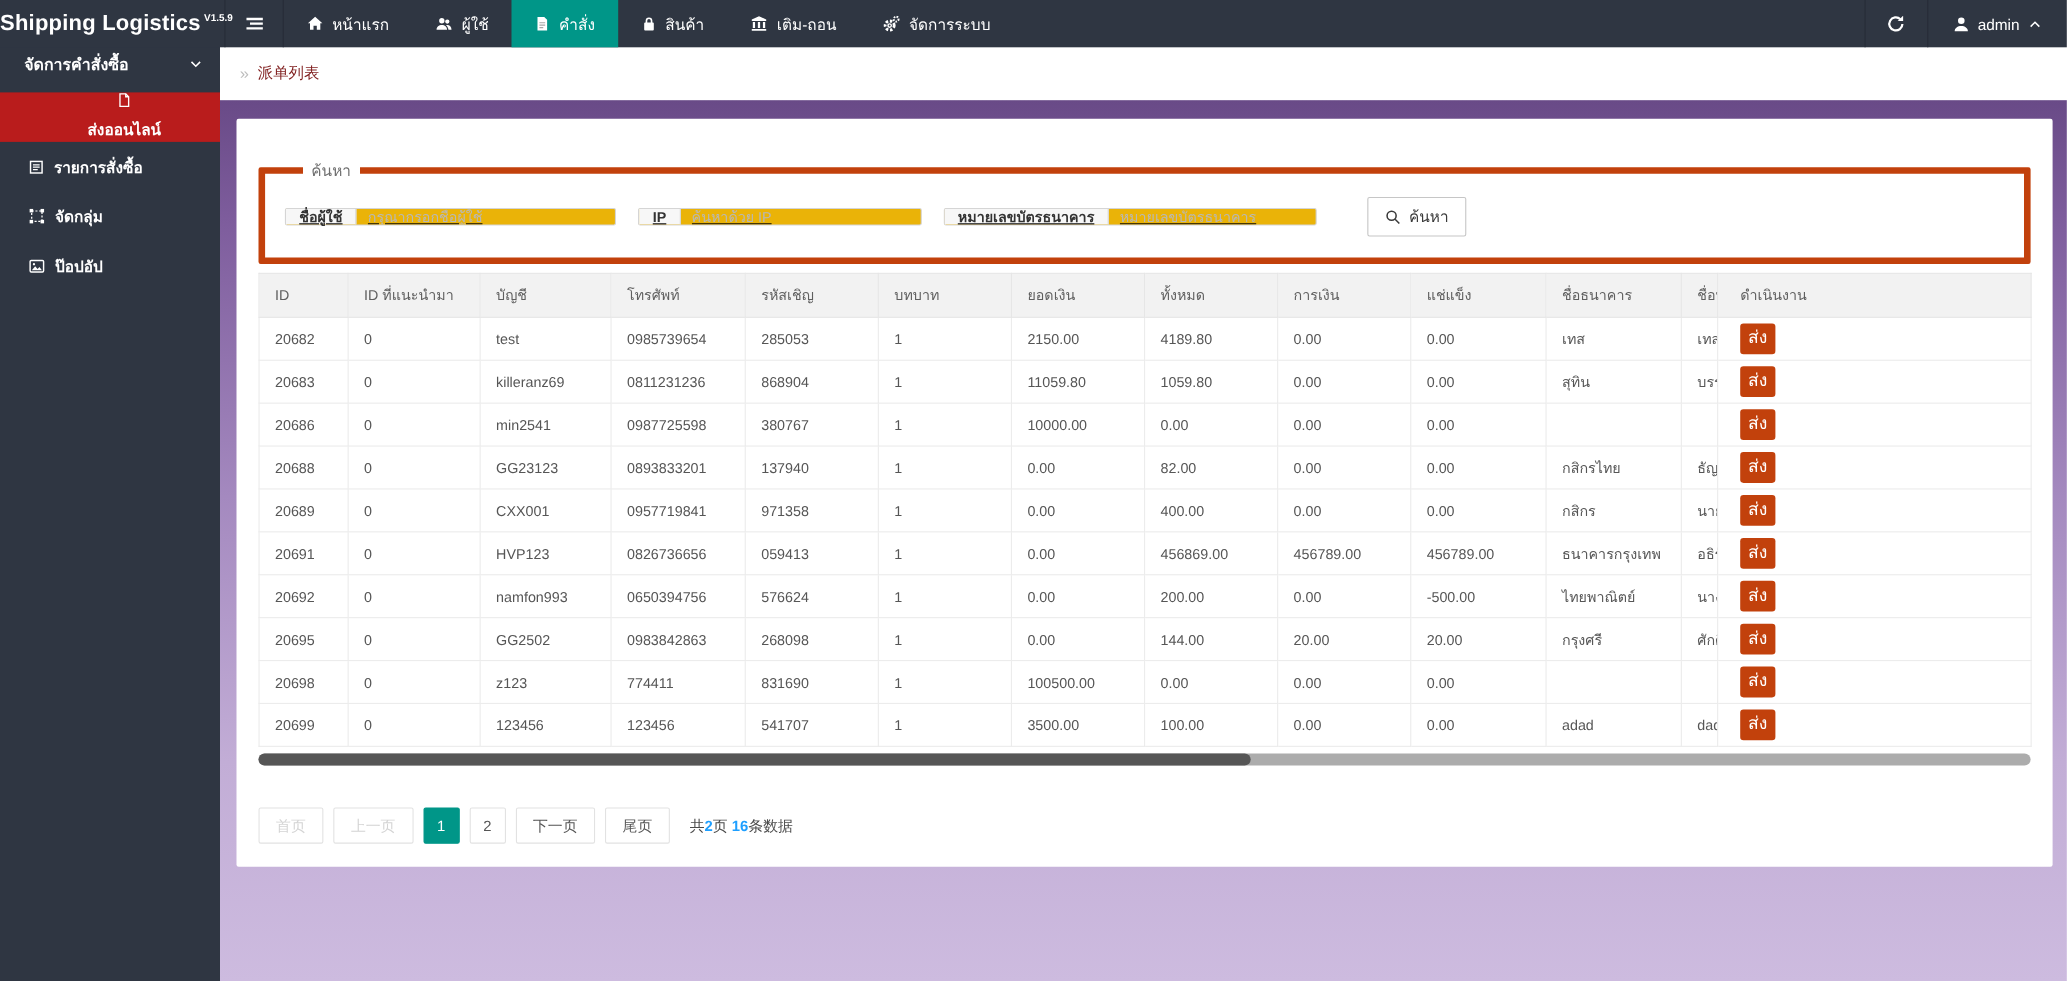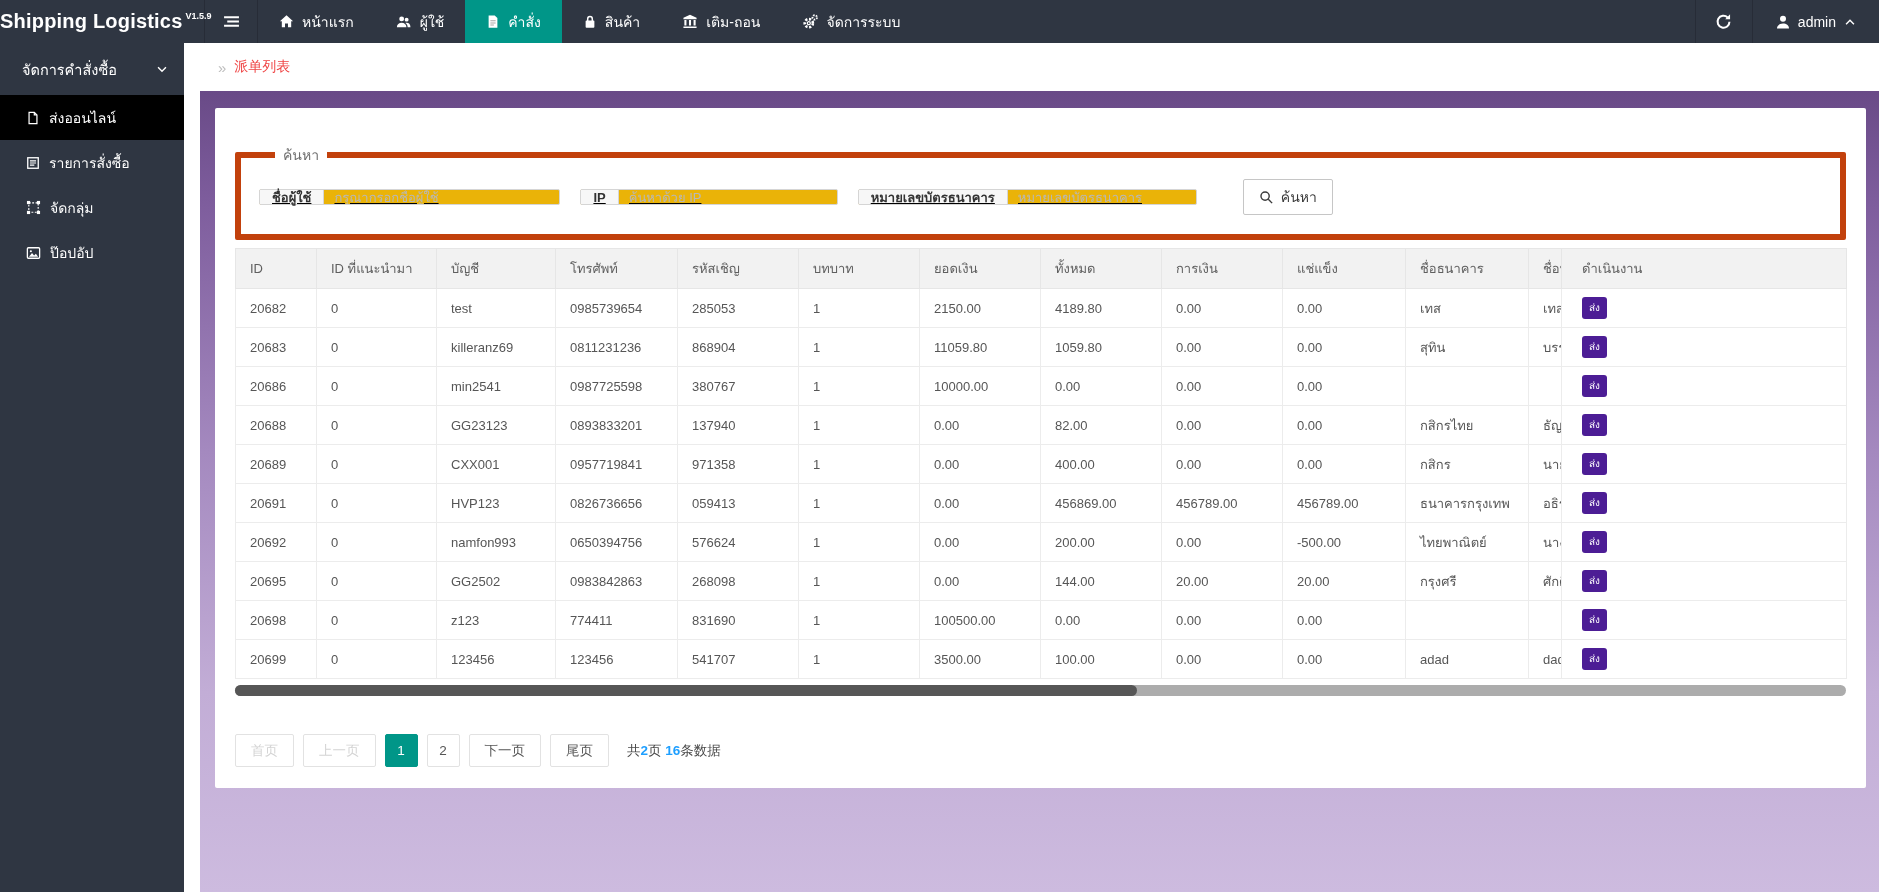--- a/index.html
+++ b/index.html
@@ -18,29 +18,29 @@
   .logo-ver{font-size:9px;margin-left:3px;transform:translateY(-6px);font-weight:bold;}
   .nav-toggle{width:52px;display:flex;align-items:center;justify-content:center;border-left:1px solid #272c37;border-right:1px solid #272c37;cursor:pointer;}
   .nav-menu{display:flex;align-items:stretch;}
   .nav-item{display:flex;align-items:center;gap:8px;padding:0 21px;font-size:14px;cursor:pointer;white-space:nowrap;}
   .nav-item.active{background:#009688;}
   .nav-right{margin-left:auto;display:flex;align-items:stretch;}
   .nav-refresh{width:56px;display:flex;align-items:center;justify-content:center;border-left:1px solid #272c37;cursor:pointer;}
   .nav-user{display:flex;align-items:center;gap:7px;padding:0 22px;border-left:1px solid #272c37;font-size:14px;cursor:pointer;}
 
   
-  .sidebar{position:absolute;top:43px;left:0;bottom:0;width:184px;background:#2f3642;color:#fff;z-index:20;}
+  .sidebar{position:absolute;top:32px;left:0;bottom:0;width:200px;background:#2f3642;color:#fff;z-index:20;font-weight:bold;}
   .side-group{height:52px;display:flex;align-items:center;justify-content:space-between;padding:0 15px 0 22px;font-size:14.5px;cursor:pointer;}
   .side-item{height:45px;display:flex;align-items:center;gap:9px;padding-left:26px;font-size:14px;cursor:pointer;}
-  .side-item.active{background:#000000;}
+  .side-item.active{background:#b91c1c;flex-direction:column;}
 
   
   .crumb{position:absolute;left:200px;top:43px;right:0;height:48px;background:#fff;display:flex;align-items:center;padding-left:18px;gap:8px;z-index:10;}
   .crumb-sep{color:#bdbdbd;font-size:15px;}
-  .crumb-title{color:#ef4444;font-size:14px;}
+  .crumb-title{color:#7f1d1d;font-size:14px;}
 
   
   .main{position:absolute;left:200px;top:91px;right:0;bottom:0;
     background:linear-gradient(180deg,#694a87 0%,#7e5d9d 14%,#a489bf 45%,#c2add6 75%,#cdbbdf 100%);}
   .card{position:absolute;left:15px;top:17px;width:1651px;height:680px;background:#fff;border-radius:2px;box-sizing:border-box;padding:0 20px;}
 
   
   fieldset.search{margin:36px 0 0 0;border:6px solid #c2410c;border-radius:2px;padding:13px 18px 19px 18px;}
   fieldset.search legend{color:#6f6f6f;font-size:14px;padding:0 8px;margin-left:16px;}
   .sform{display:flex;align-items:center;}
@@ -50,21 +50,21 @@
   .igroup input::placeholder{color:#b8b8b8;}
   .search-btn{margin-left:26px;height:36px;display:flex;align-items:center;gap:7px;padding:0 15px;background:#fff;border:1px solid #c6c6c6;border-radius:2px;font-size:14px;color:#3a3a3a;cursor:pointer;}
 
   
   table.tbl{width:100%;border-collapse:collapse;table-layout:fixed;margin-top:8px;}
   .tbl th{background:#f2f2f2;height:40px;font-weight:normal;color:#5f5f5f;font-size:13px;text-align:left;
     padding:0 6px 0 14px;border:1px solid #e6e6e6;white-space:nowrap;overflow:hidden;box-sizing:border-box;}
   .tbl td{height:39px;color:#565656;font-size:13px;padding:0 6px 0 14px;border:1px solid #ececec;background:#fff;
     white-space:nowrap;overflow:hidden;box-sizing:border-box;}
   .tbl .op-col{border-left:1px solid #e2e2e2;padding-left:20px;}
-  .send-btn{display:inline-block;background:#4c1d95;color:#fff;font-size:10px;padding:6px 7px;border-radius:3px;border:none;cursor:pointer;line-height:1;text-align:right;}
+  .send-btn{display:inline-block;background:#c2410c;color:#fff;font-size:16px;padding:6px 7px;border-radius:3px;border:none;cursor:pointer;line-height:1;text-align:right;}
 
   
   .hscroll{margin-top:6px;height:11px;background:#acacac;border-radius:6px;position:relative;}
   .hscroll-thumb{position:absolute;left:0;top:0;height:11px;width:56%;background:#565656;border-radius:6px;cursor:pointer;}
 
   
   .pager{margin-top:38px;display:flex;align-items:center;}
   .pg-btn{height:33px;padding:0 15px;border:1px solid #e2e2e2;background:#fff;color:#555;display:flex;align-items:center;justify-content:center;margin-right:9px;border-radius:2px;cursor:pointer;font-size:13.5px;box-sizing:border-box;white-space:nowrap;}
   .pg-btn.disabled{color:#d4d4d4;cursor:default;}
   .pg-num{min-width:33px;padding:0 10px;}

